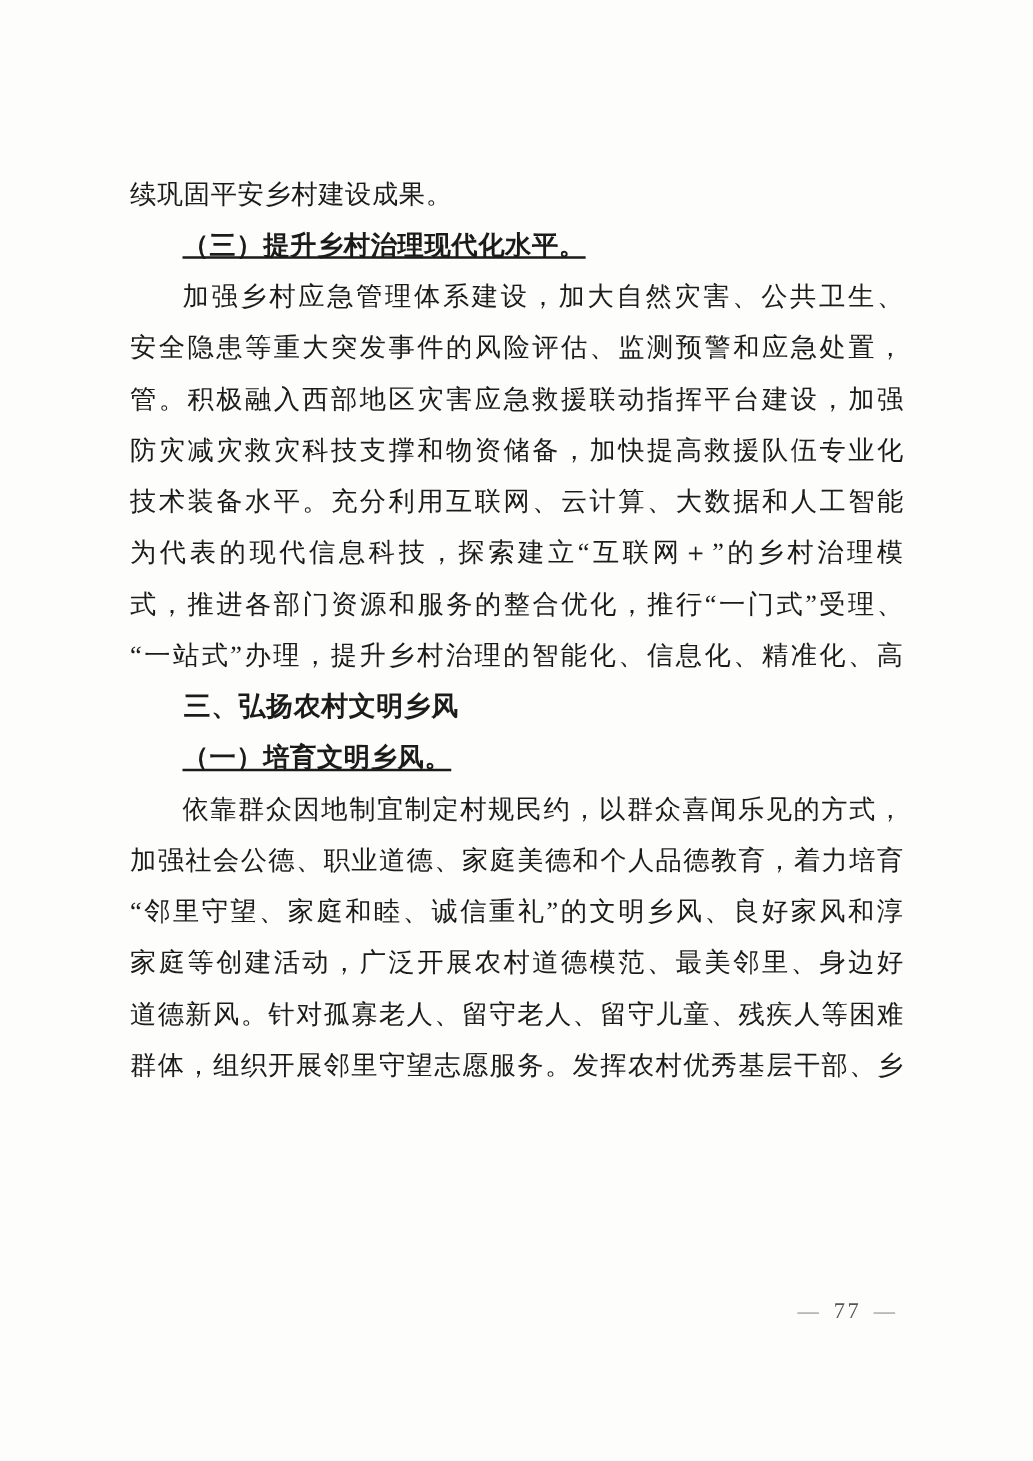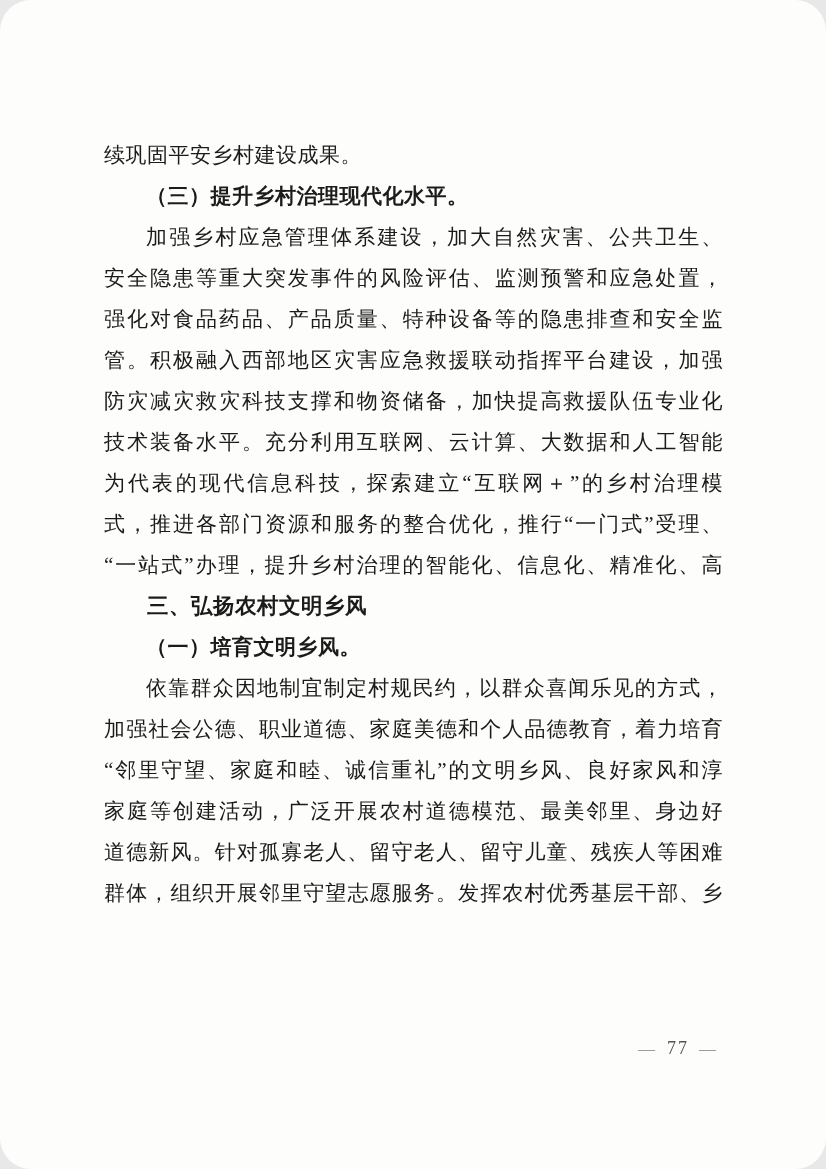--- a/index.html
+++ b/index.html
@@ -9,21 +9,20 @@
   }
   .page {
     position: relative;
     width: 826px;
     height: 1169px;
     margin: 0 auto;
     background: #fdfdfc;
     color: #1b1b1b;
     font-family: "Liberation Serif", "DejaVu Serif", serif;
     overflow: hidden;
-    border-radius: 31px;
   }
   .text-block {
     position: absolute;
     left: 104px;
     top: 135px;
     width: 619px;
     font-size: 21px;
     line-height: 41px;
     letter-spacing: 0.5px;
   }
@@ -43,20 +42,21 @@
   .l.ind {
     text-indent: 2em;
   }
   
   .h-kai {
     font-weight: bold;
     text-indent: 2em;
     text-align: right;
     text-align-last: left;
     height: 41px;
+    text-decoration: underline;
   }
   
   .h-hei {
     font-family: "Liberation Sans", "DejaVu Sans", sans-serif;
     font-weight: bold;
     font-size: 21.5px;
     text-indent: 2em;
     text-align: right;
     text-align-last: left;
     height: 41px;
@@ -88,21 +88,20 @@
 <div class="page">
 
   <div class="text-block">
 
     <div class="l open">续巩固平安乡村建设成果。</div>
 
     <div class="h-kai">（三）提升乡村治理现代化水平。</div>
 
     <div class="l ind">加强乡村应急管理体系建设，加大自然灾害、公共卫生、</div>
     <div class="l">安全隐患等重大突发事件的风险评估、监测预警和应急处置，</div>
-    <div class="l">强化对食品药品、产品质量、特种设备等的隐患排查和安全监</div>
     <div class="l">管。积极融入西部地区灾害应急救援联动指挥平台建设，加强</div>
     <div class="l">防灾减灾救灾科技支撑和物资储备，加快提高救援队伍专业化</div>
     <div class="l">技术装备水平。充分利用互联网、云计算、大数据和人工智能</div>
     <div class="l">为代表的现代信息科技，探索建立“互联网＋”的乡村治理模</div>
     <div class="l">式，推进各部门资源和服务的整合优化，推行“一门式”受理、</div>
     <div class="l">“一站式”办理，提升乡村治理的智能化、信息化、精准化、高</div>
 
     <div class="h-hei">三、弘扬农村文明乡风</div>
 
     <div class="h-kai">（一）培育文明乡风。</div>

